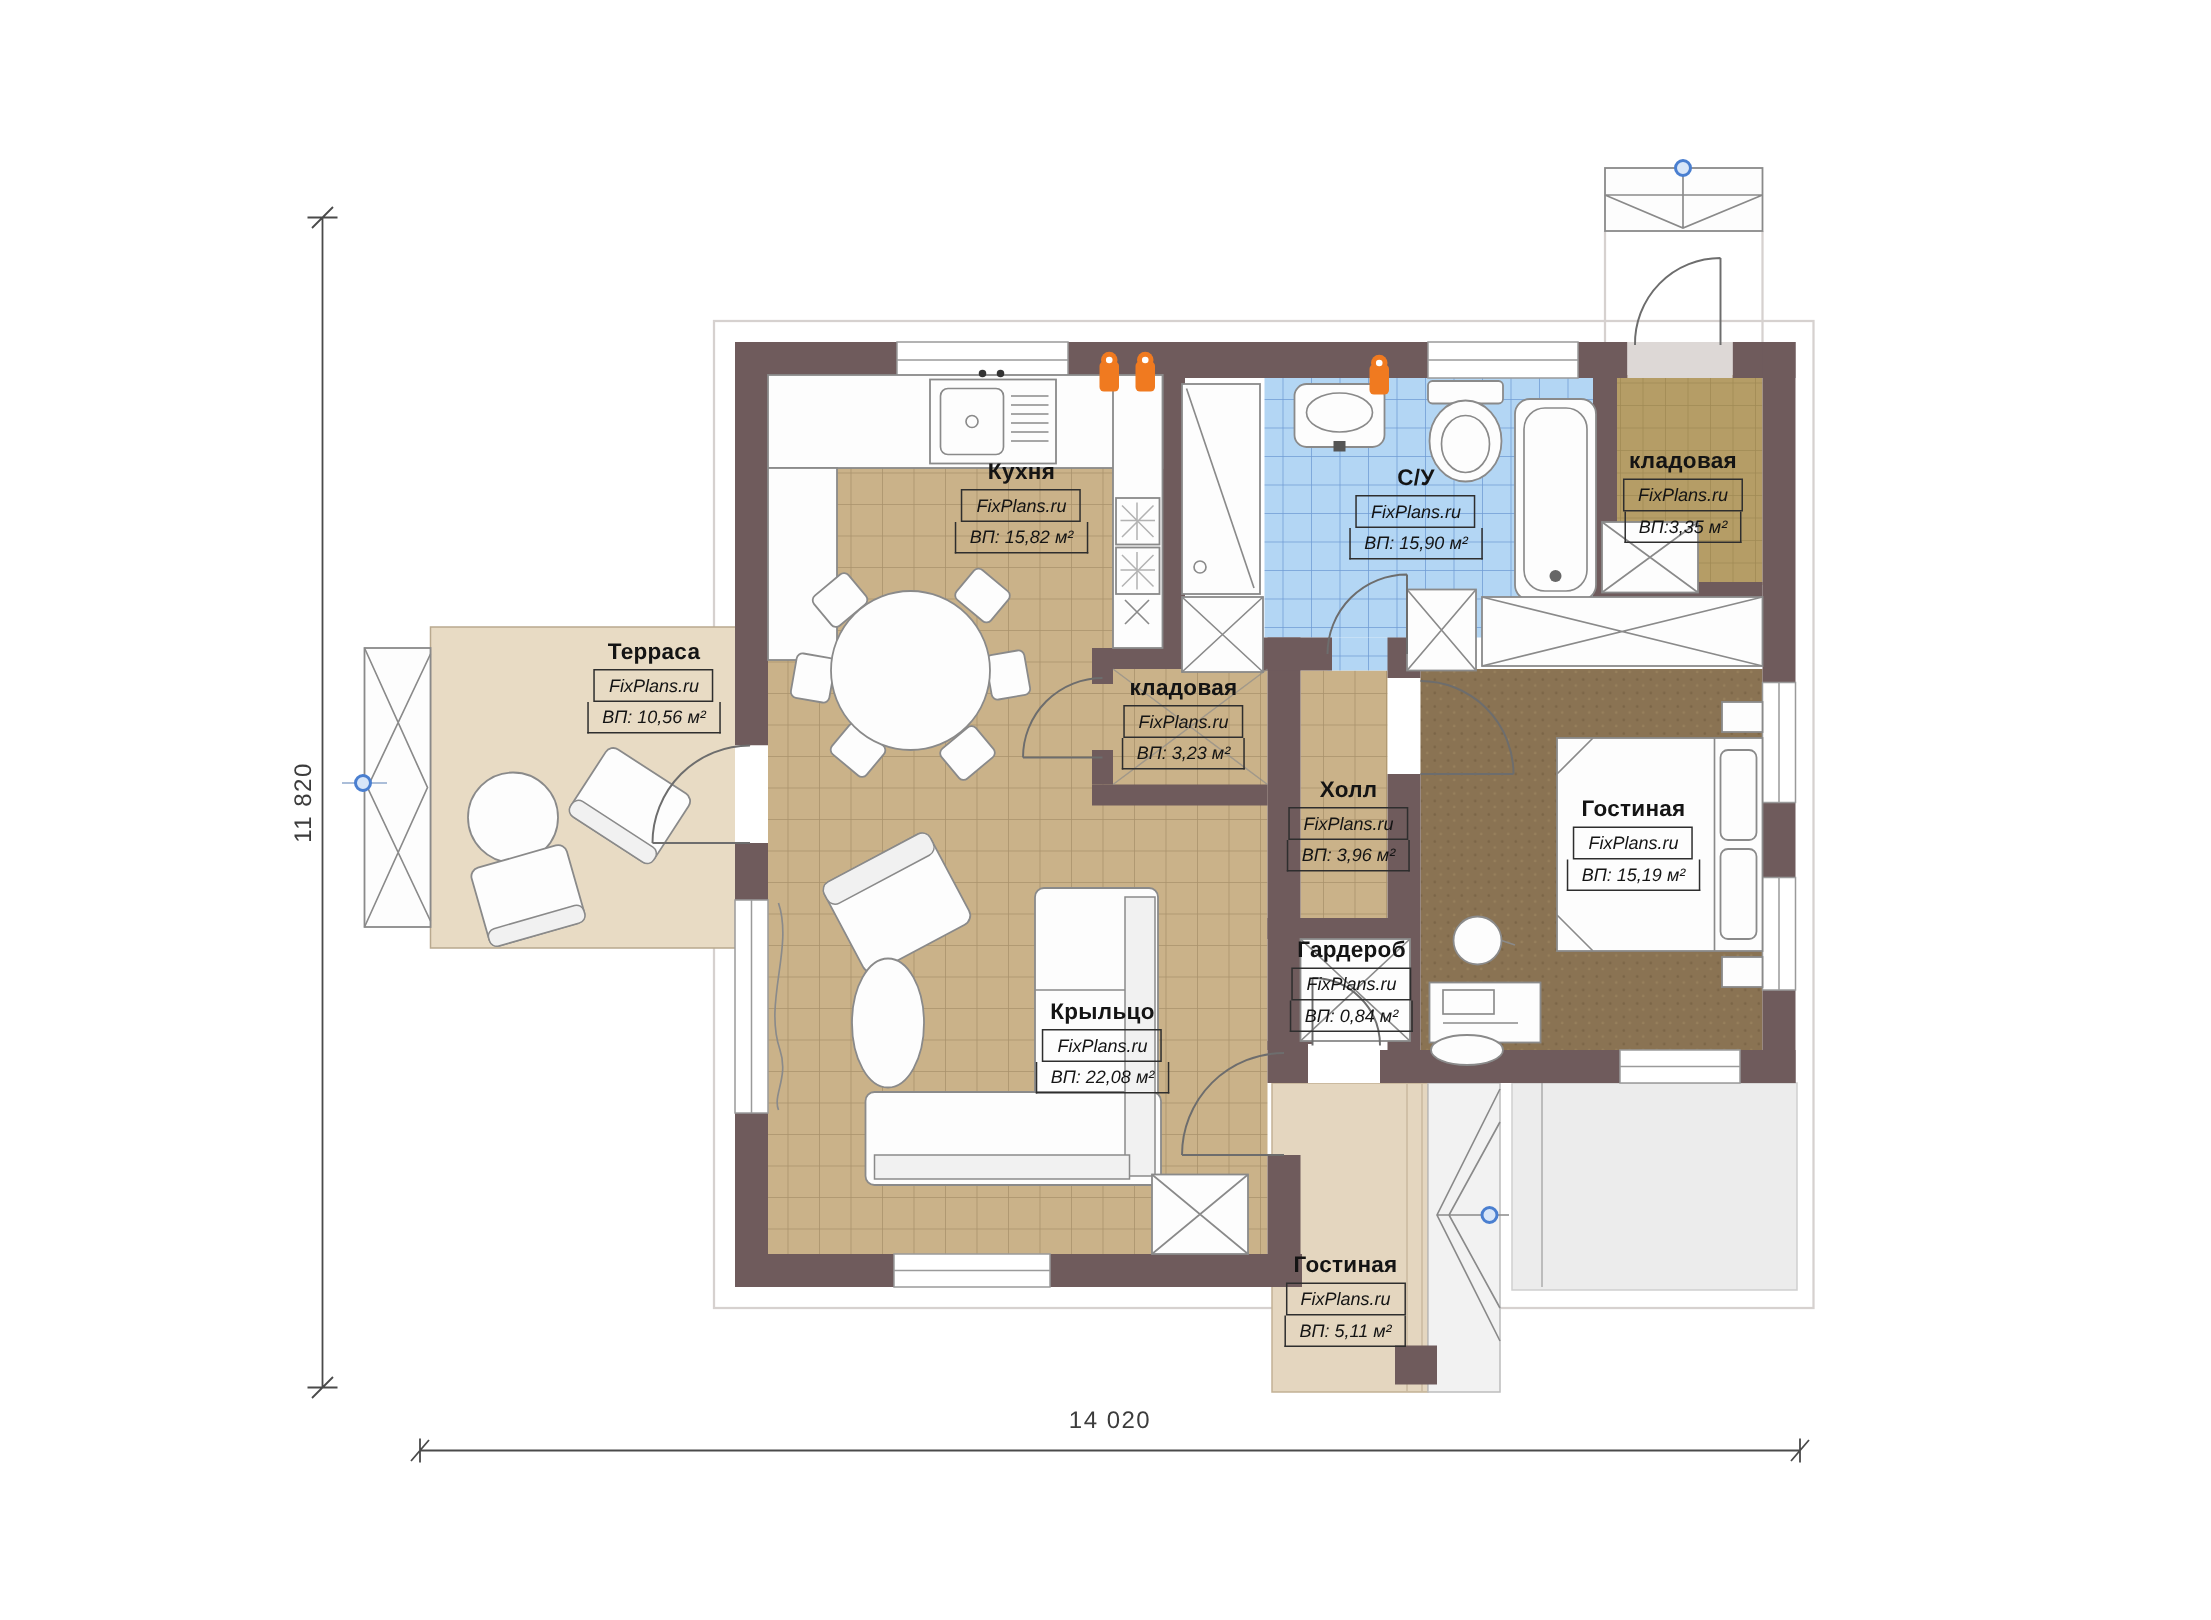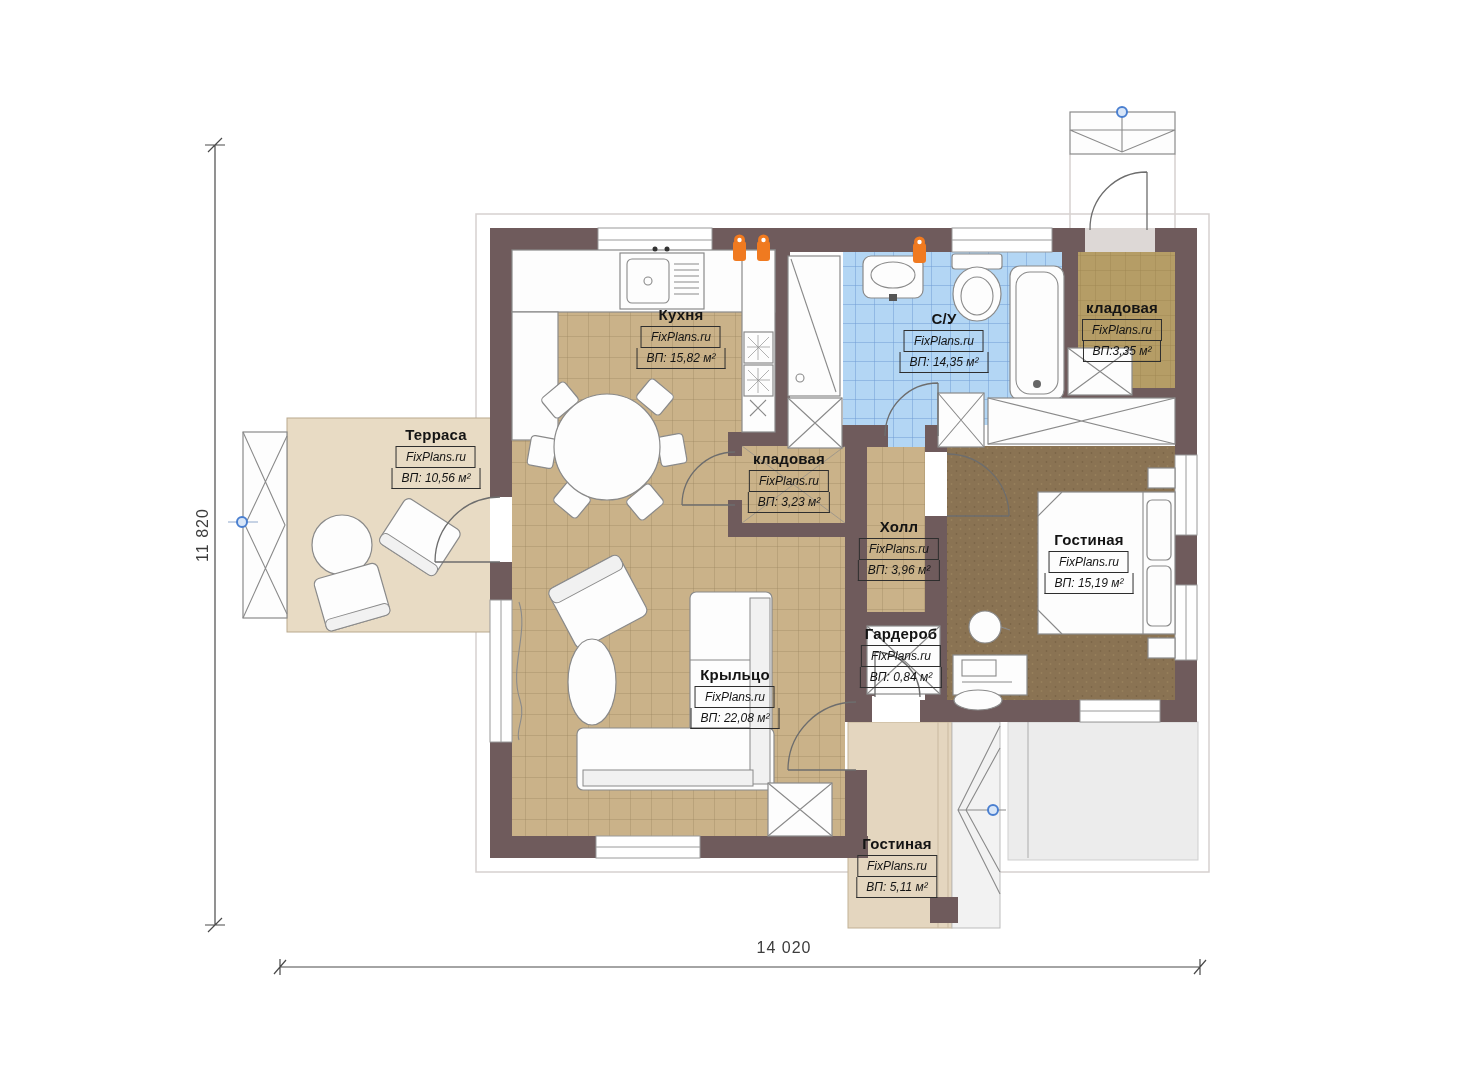--- a/index.html
+++ b/index.html
@@ -7,21 +7,21 @@
          font-family:"Liberation Sans",sans-serif;}
   .stage svg{position:absolute;left:0;top:0;z-index:1;}
   
   .room-label{position:absolute;display:flex;flex-direction:column;align-items:center;
               transform:translateX(-50%);z-index:2;color:#141414;}
   .rname{font-size:15px;font-weight:700;letter-spacing:.2px;margin-bottom:3px;white-space:nowrap;}
   .rbox{border:1.3px solid #2e2e2e;padding:1px 9px;font-size:12px;line-height:18px;white-space:nowrap;font-style:italic;}
   .rarea{border-top:none;}
   
   .dim{position:absolute;z-index:2;font-size:16px;color:#3c3c3c;letter-spacing:1px;white-space:nowrap;}
-  .dim-h{transform:translate(-50%,-50%);margin-left:44px;}
+  .dim-h{transform:translate(-50%,-50%);}
   .dim-v{transform:translate(-50%,-50%) rotate(-90deg);}
   
   .wall{fill:var(--wall,#6f5b5c);}
   .fx{fill:#fdfdfd;stroke:#8a8a8a;stroke-width:1.2;}
   .fx2{fill:#f1f1f1;stroke:#8a8a8a;stroke-width:1;}
   .ln{fill:none;stroke:#8a8a8a;stroke-width:1.1;}
   .lnt{fill:none;stroke:#8a8a8a;stroke-width:1;opacity:.65;}
   .win{fill:#ffffff;stroke:#9a9a9a;stroke-width:1;}
   .wln{stroke:#9a9a9a;stroke-width:1;}
   .door{fill:none;stroke:#6d6d6d;stroke-width:1.3;}
@@ -324,21 +324,21 @@
   <div class="rbox rarea">ВП: 22,08 м²</div>
 </div>
 <div class="room-label" style="left:789px;top:450px">
   <div class="rname">кладовая</div>
   <div class="rbox rsite">FixPlans.ru</div>
   <div class="rbox rarea">ВП: 3,23 м²</div>
 </div>
 <div class="room-label" style="left:944px;top:310px">
   <div class="rname">С/У</div>
   <div class="rbox rsite">FixPlans.ru</div>
-  <div class="rbox rarea">ВП: 14,35 м²</div>
+  <div class="rbox rarea">ВП: 15,90 м²</div>
 </div>
 <div class="room-label" style="left:1122px;top:299px">
   <div class="rname">кладовая</div>
   <div class="rbox rsite">FixPlans.ru</div>
   <div class="rbox rarea">ВП:3,35 м²</div>
 </div>
 <div class="room-label" style="left:899px;top:518px">
   <div class="rname">Холл</div>
   <div class="rbox rsite">FixPlans.ru</div>
   <div class="rbox rarea">ВП: 3,96 м²</div>

